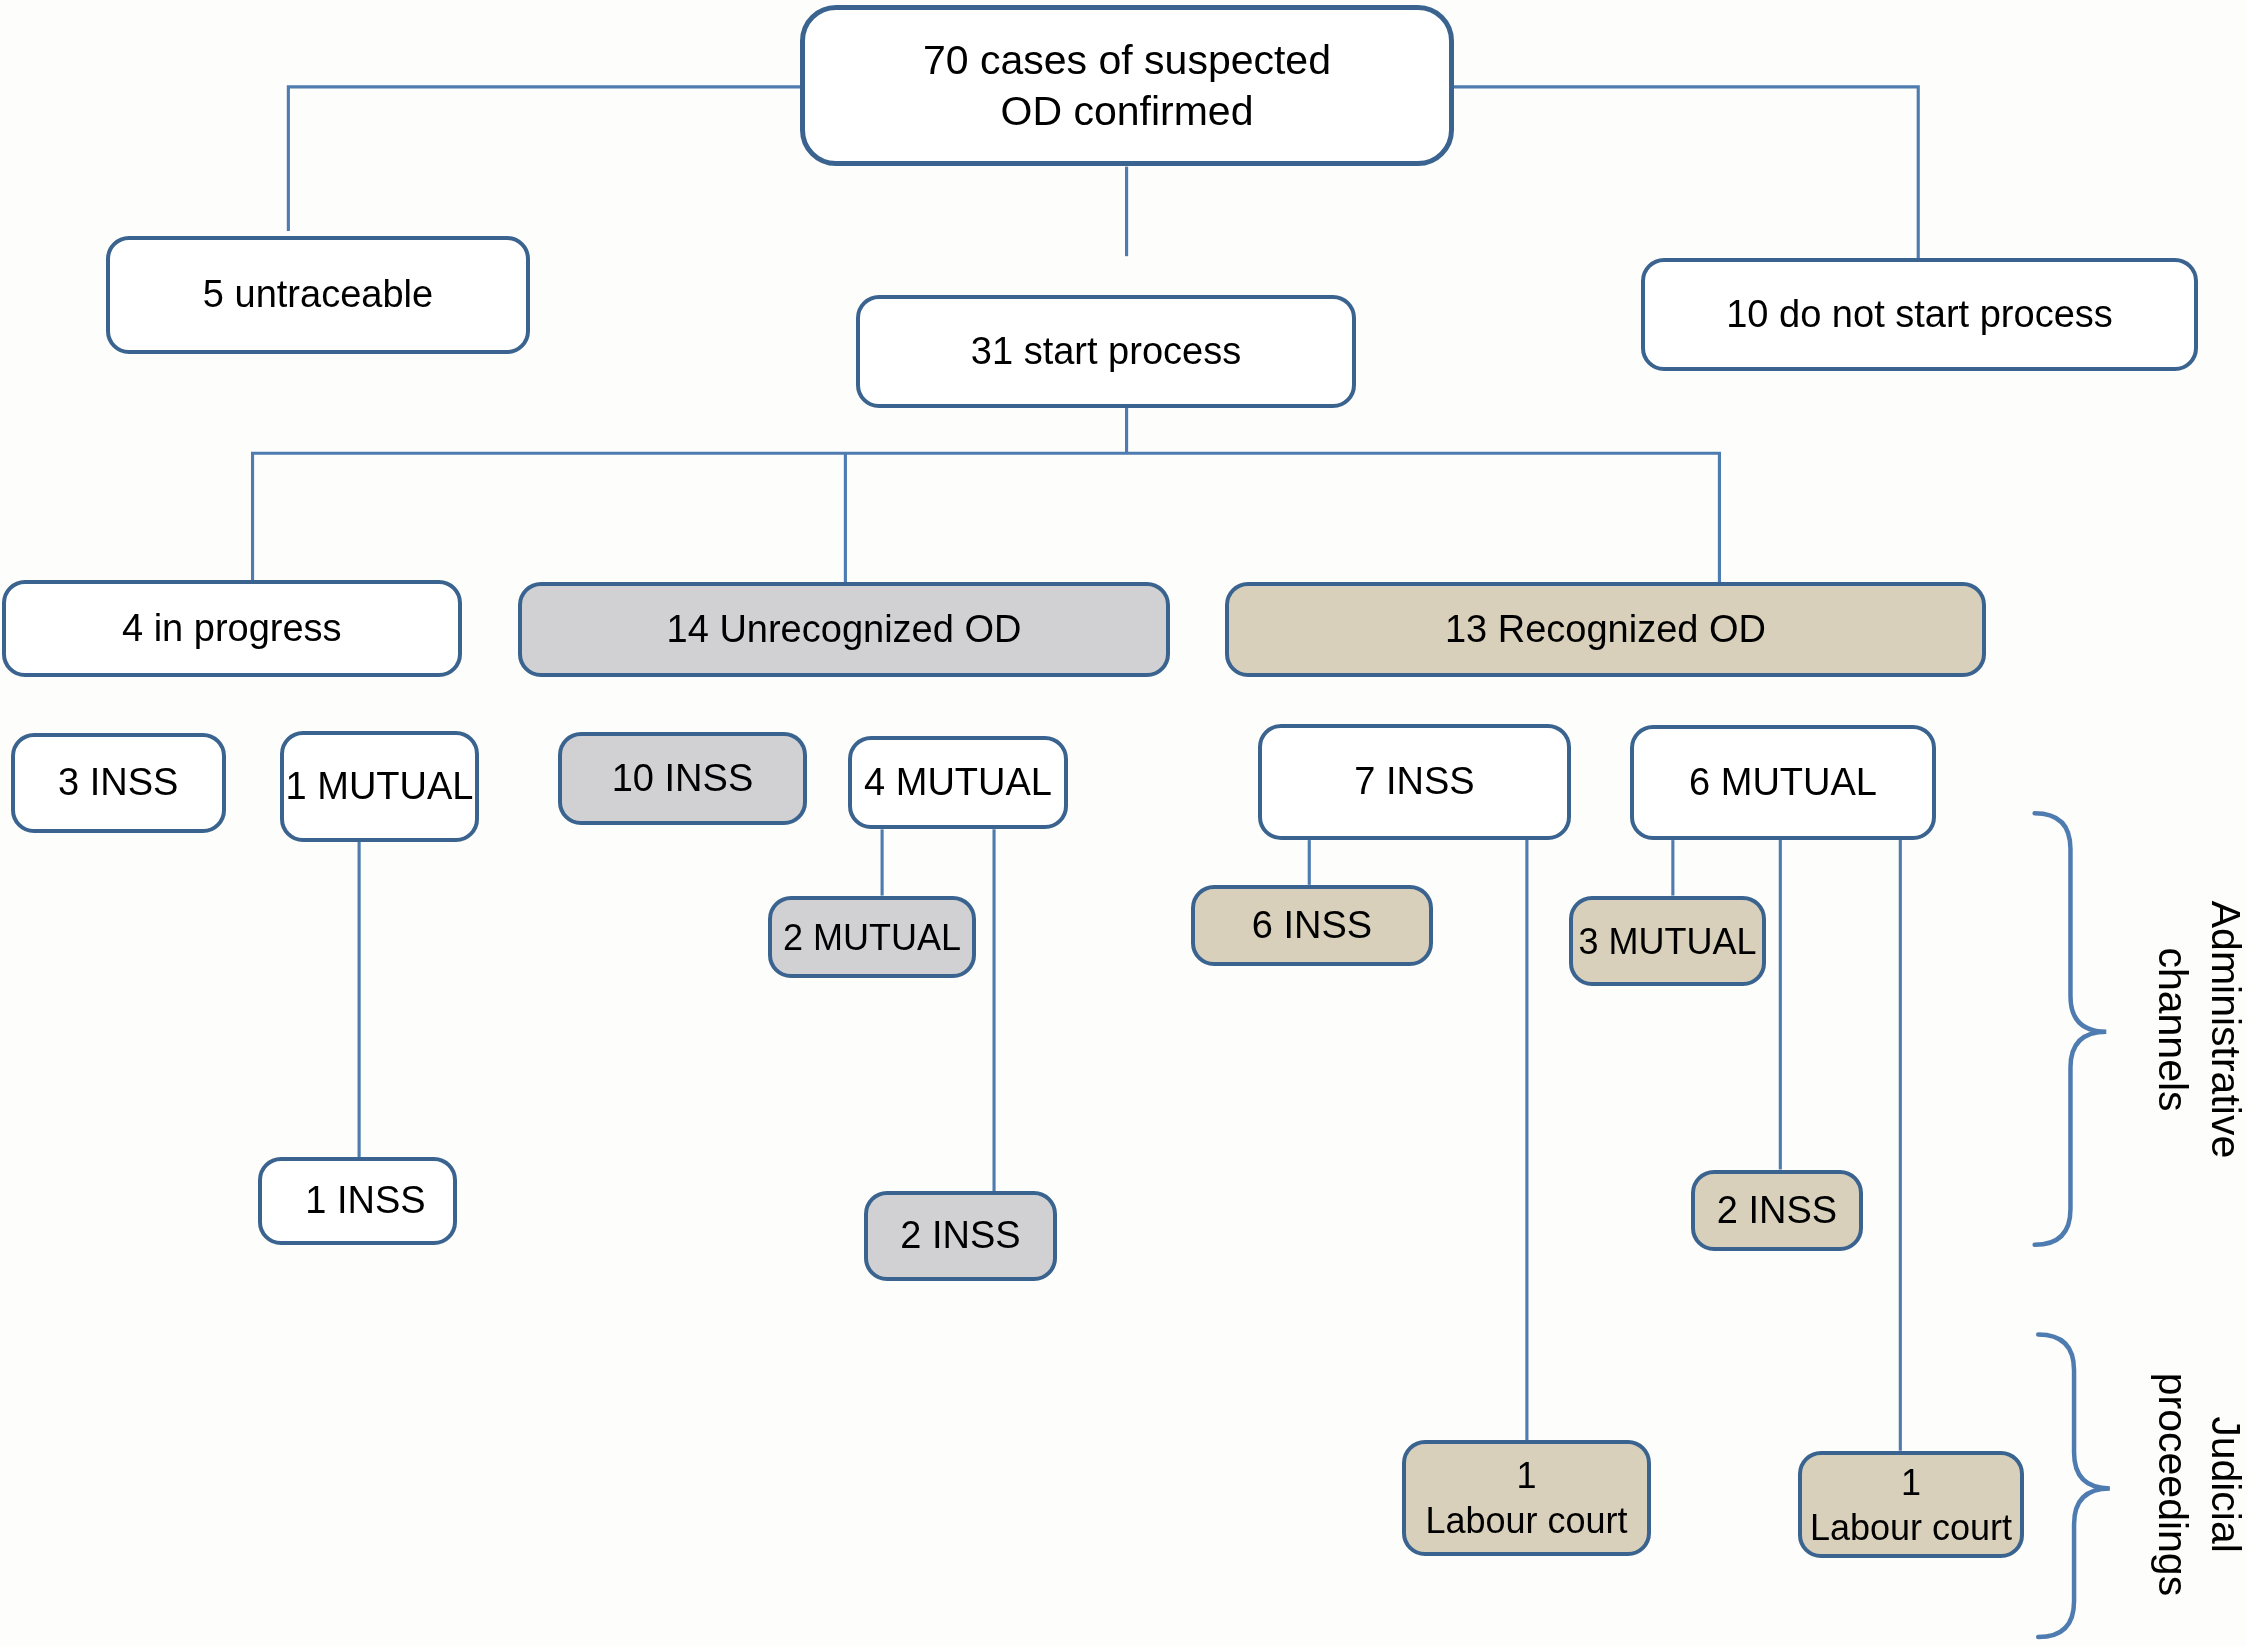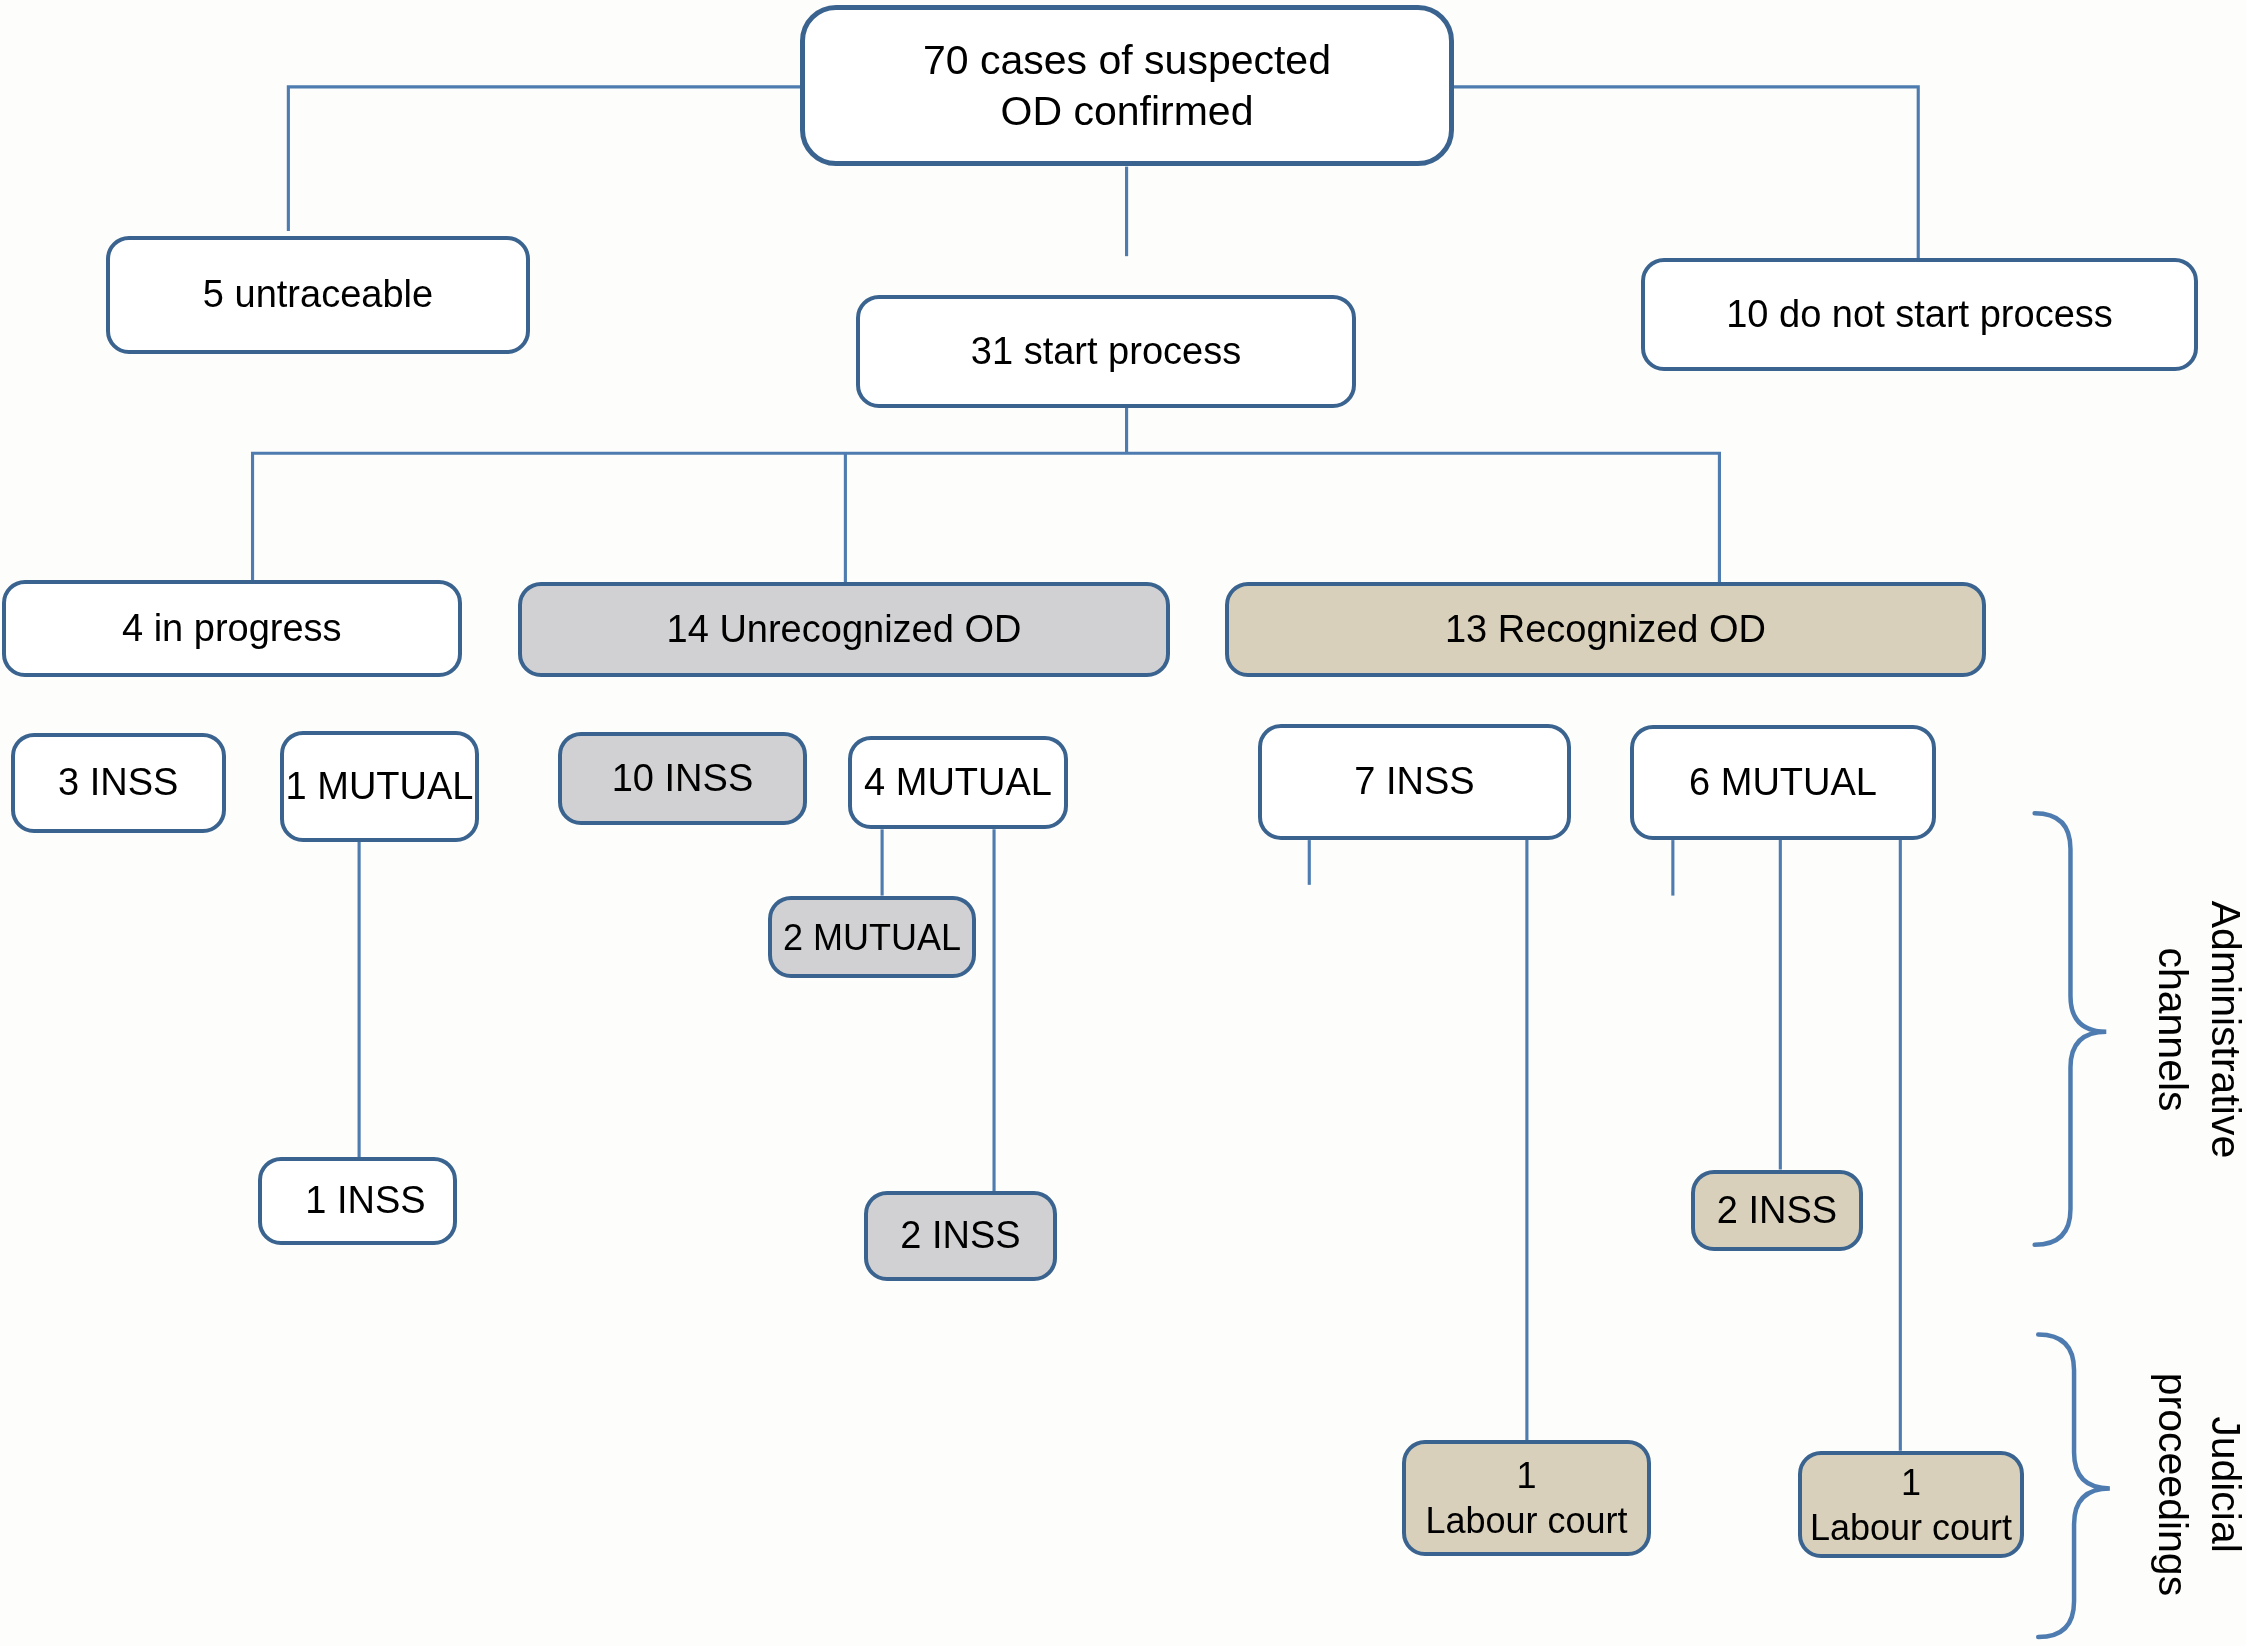--- a/index.html
+++ b/index.html
@@ -81,20 +81,22 @@
   <div class="node fill-tan" style="left:1225px;top:582px;width:761px;height:95px;">13 Recognized OD</div>
 
   <div class="node" style="left:10.7px;top:733px;width:215px;height:100px;">3 INSS</div>
   <div class="node" style="left:248px;top:731px;width:199px;height:111px;margin-left:32px;">1 MUTUAL</div>
   <div class="node fill-gray" style="left:558px;top:732px;width:249px;height:93px;">10 INSS</div>
   <div class="node" style="left:848px;top:736px;width:220px;height:93px;">4 MUTUAL</div>
   <div class="node" style="left:1258px;top:724px;width:313px;height:116px;">7 INSS</div>
   <div class="node" style="left:1630px;top:725px;width:306px;height:115px;">6 MUTUAL</div>
 
   <div class="node fill-gray small" style="left:768px;top:896px;width:208px;height:82px;">2 MUTUAL</div>
+  <div class="node fill-tan" style="left:1191px;top:885px;width:242px;height:81px;">6 INSS</div>
+  <div class="node fill-tan small" style="left:1569px;top:896px;width:197px;height:90px;">3 MUTUAL</div>
 
   <div class="node" style="left:258px;top:1157px;width:199px;height:88px;padding-left:16px;">1 INSS</div>
   <div class="node fill-gray" style="left:864px;top:1191px;width:193px;height:90px;">2 INSS</div>
   <div class="node fill-tan" style="left:1691px;top:1170px;width:172px;height:81px;">2 INSS</div>
 
   <div class="node fill-tan small" style="left:1402px;top:1440px;width:249px;height:116px;">1
 Labour court</div>
   <div class="node fill-tan small" style="left:1798px;top:1451px;width:226px;height:107px;">1
 Labour court</div>
 

